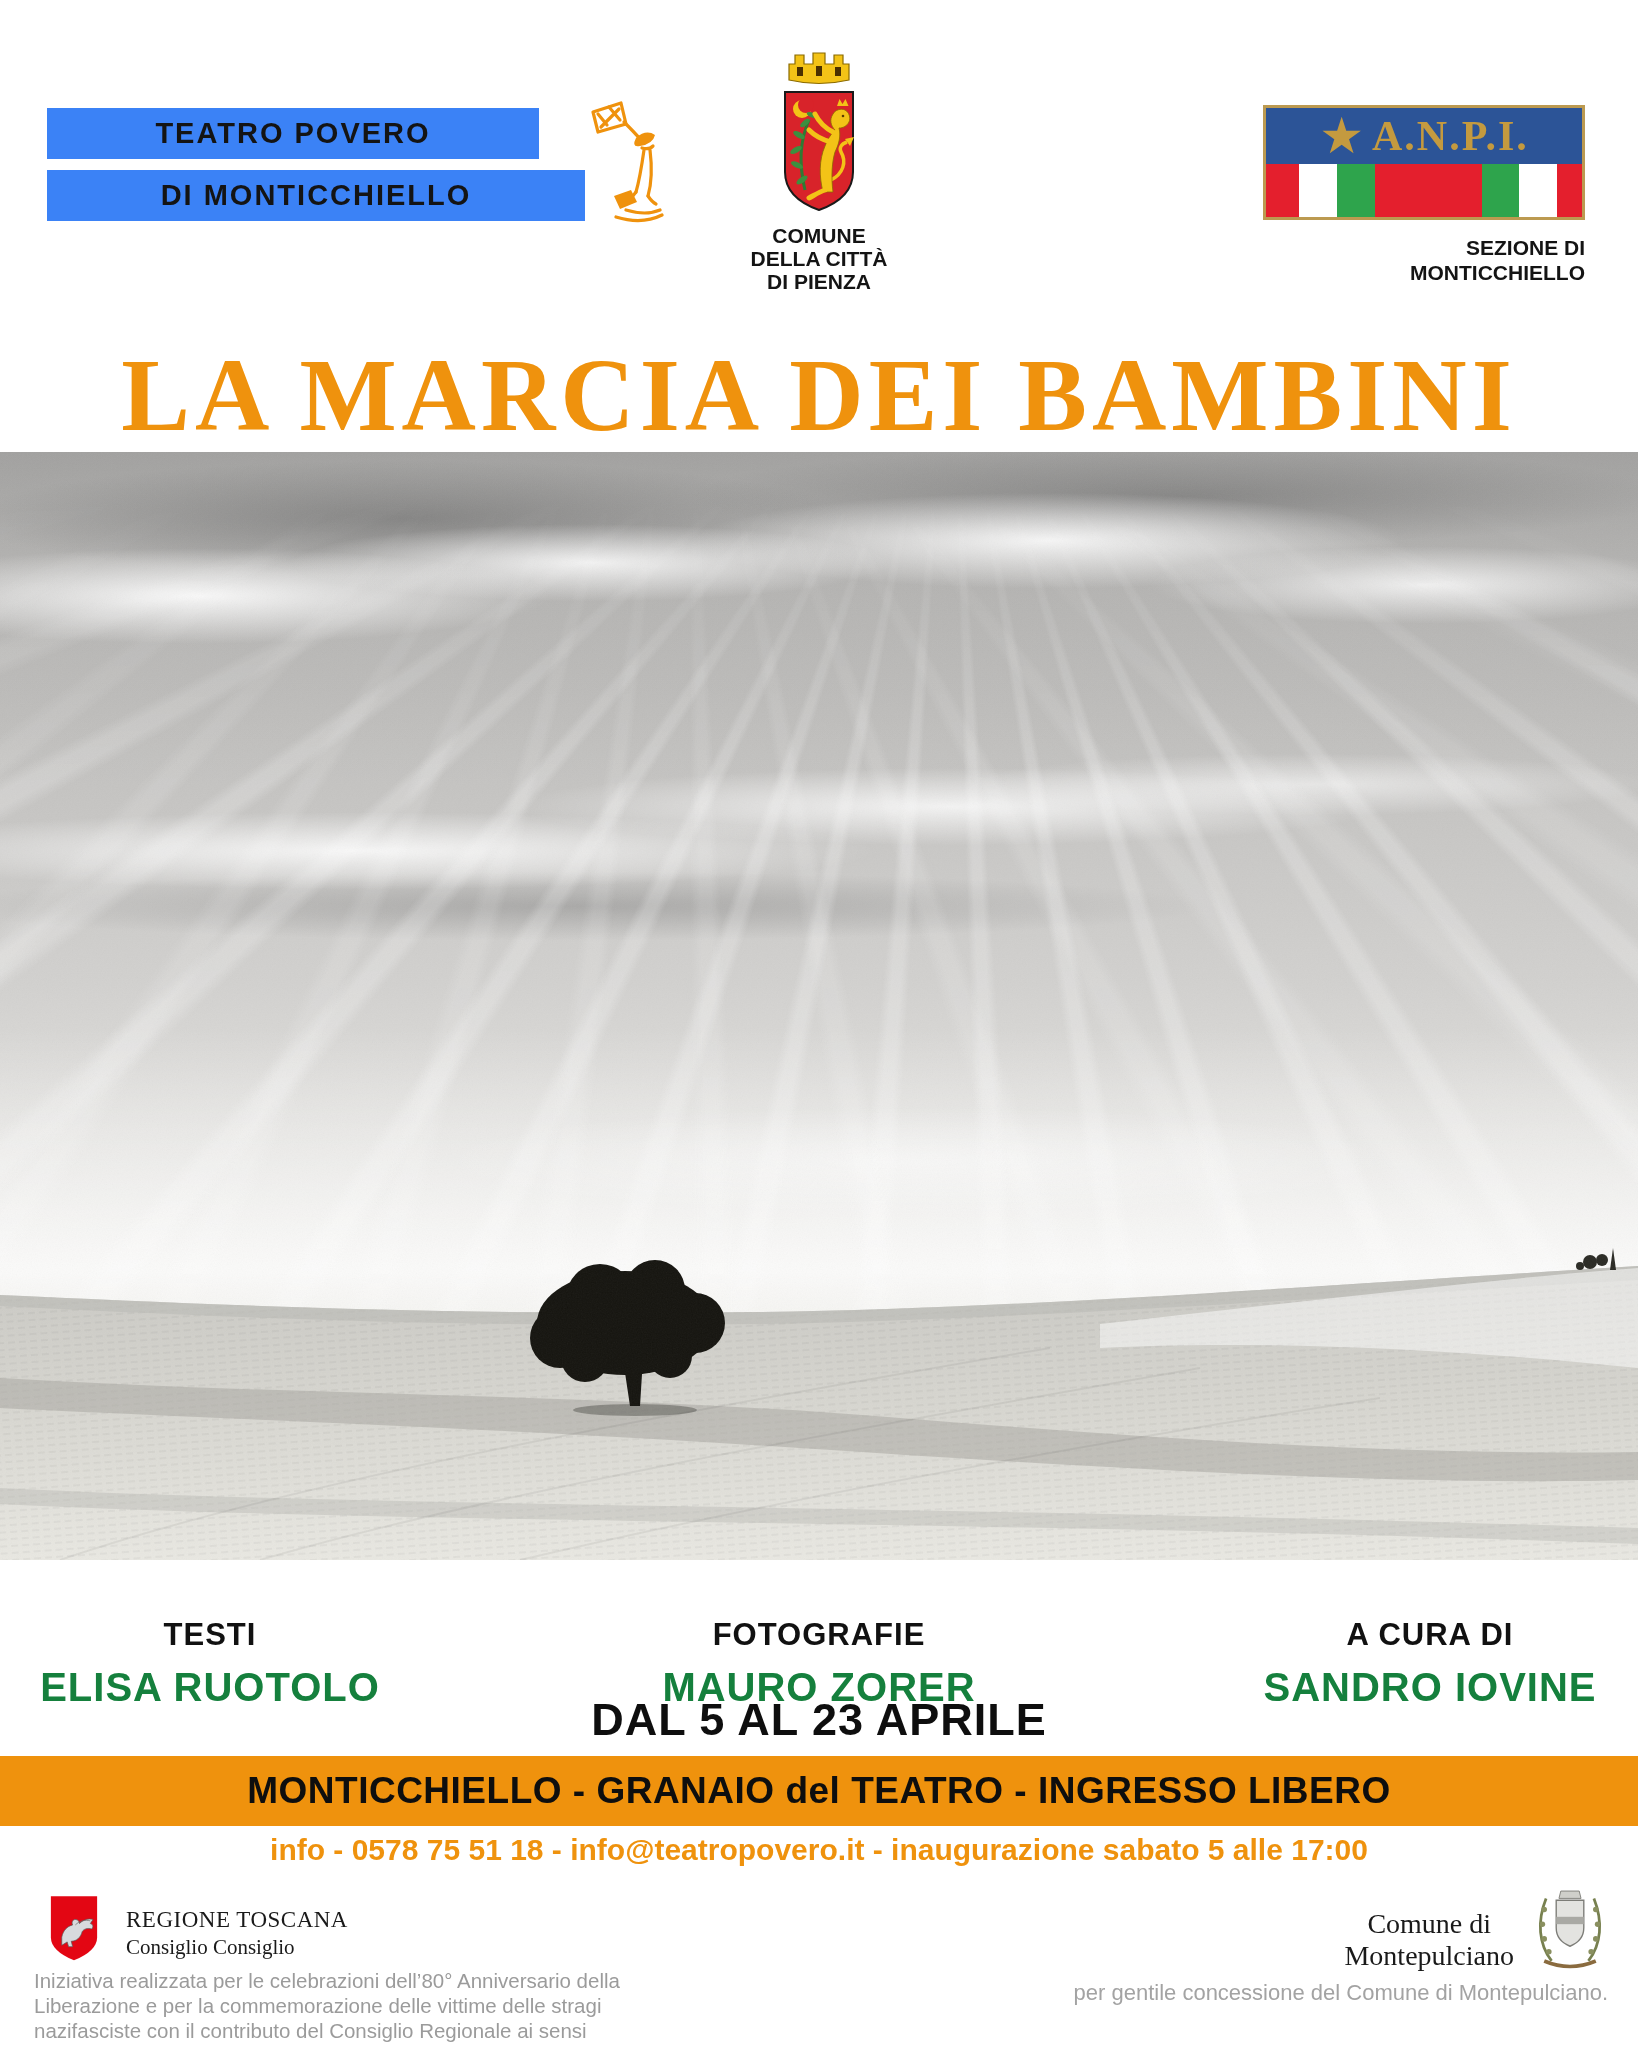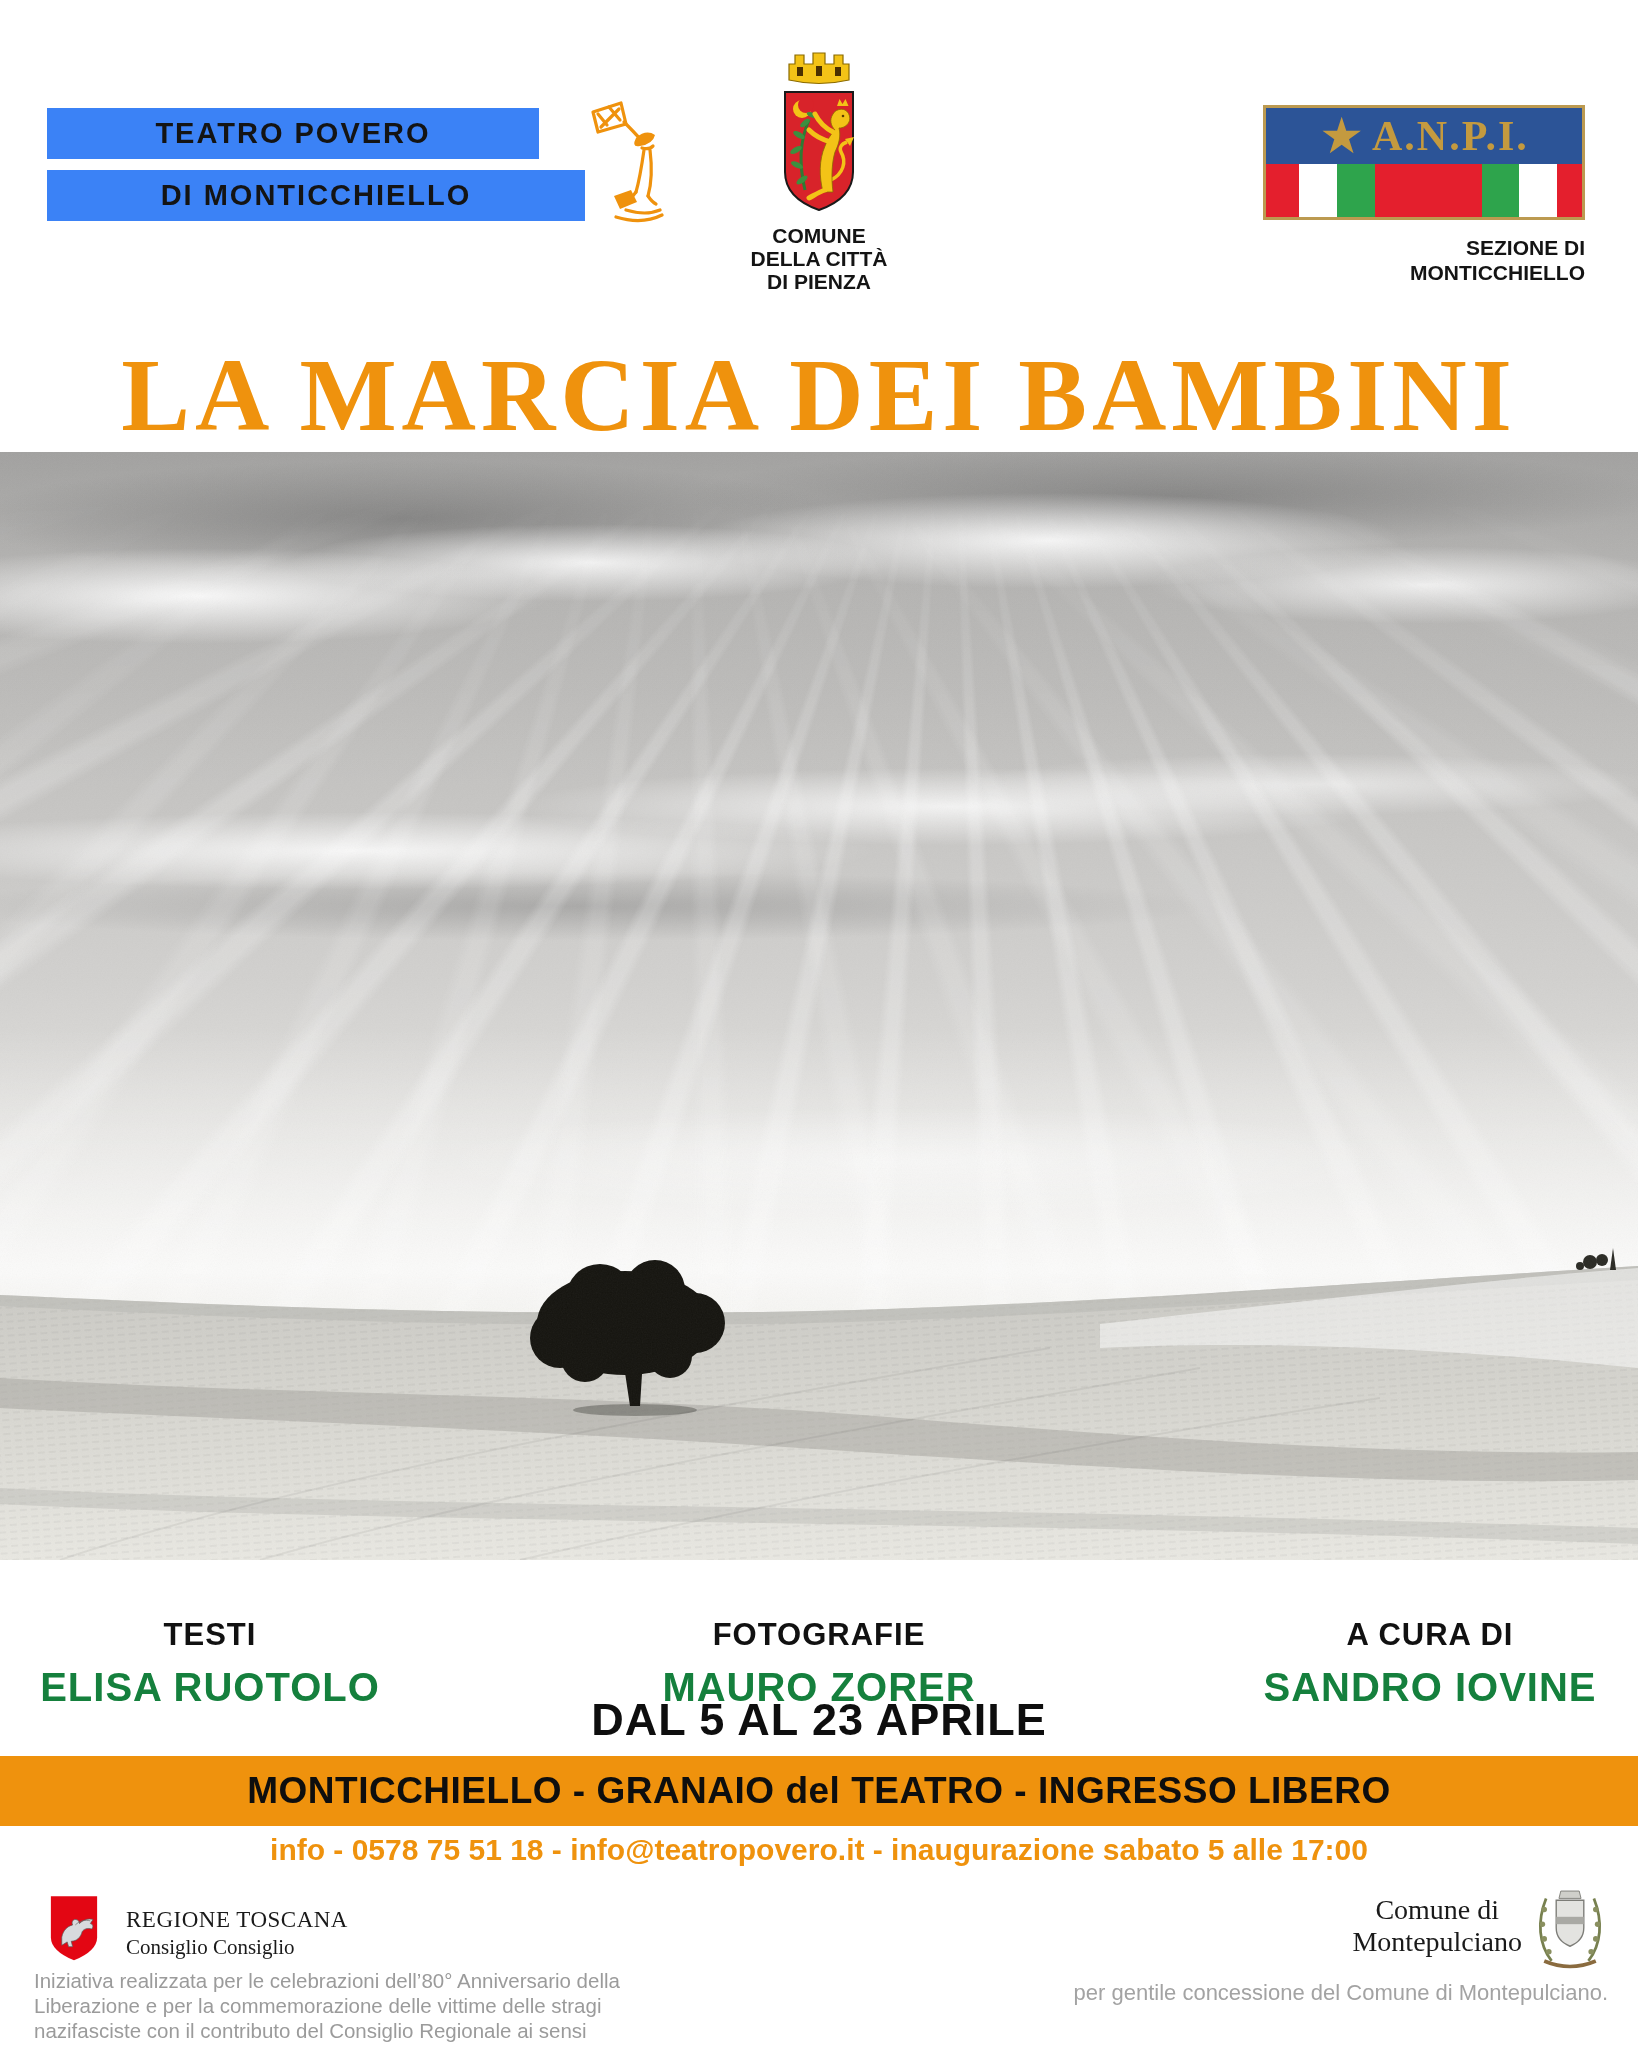--- a/index.html
+++ b/index.html
@@ -83,21 +83,21 @@
 
   
   .footer-left { position:absolute; left:34px; top:1893px; width:590px; }
   .rt-logo { float:left; width:80px; height:68px; margin:2px 12px 2px 0; }
   .rt1 { font-family:"Liberation Serif", serif; font-size:23px; color:#1a1a1a; margin-top:14px; letter-spacing:.5px; }
   .rt2 { font-family:"Liberation Serif", serif; font-size:21px; color:#1a1a1a; margin-top:2px; margin-bottom:8px; }
   .initiative { font-size:20.5px; line-height:25px; color:#9b9b9b; }
 
   .footer-right { position:absolute; right:30px; top:1880px; width:640px;
                   display:flex; flex-direction:column; align-items:flex-end; }
-  .fr-top { display:flex; align-items:center; gap:10px; }
+  .fr-top { display:flex; align-items:flex-end; gap:18px; }
   .comune-text { text-align:center; font-family:"Liberation Serif", serif; font-size:28px; line-height:32px; color:#1a1a1a; }
   .concession { margin-top:8px; font-size:22px; color:#a3a3a3; text-align:right; }
 </style>
 </head>
 <body>
 
 <div class="poster">
 
   <div class="tp-bar tp-bar1">TEATRO POVERO</div>
   <div class="tp-bar tp-bar2">DI MONTICCHIELLO</div>

